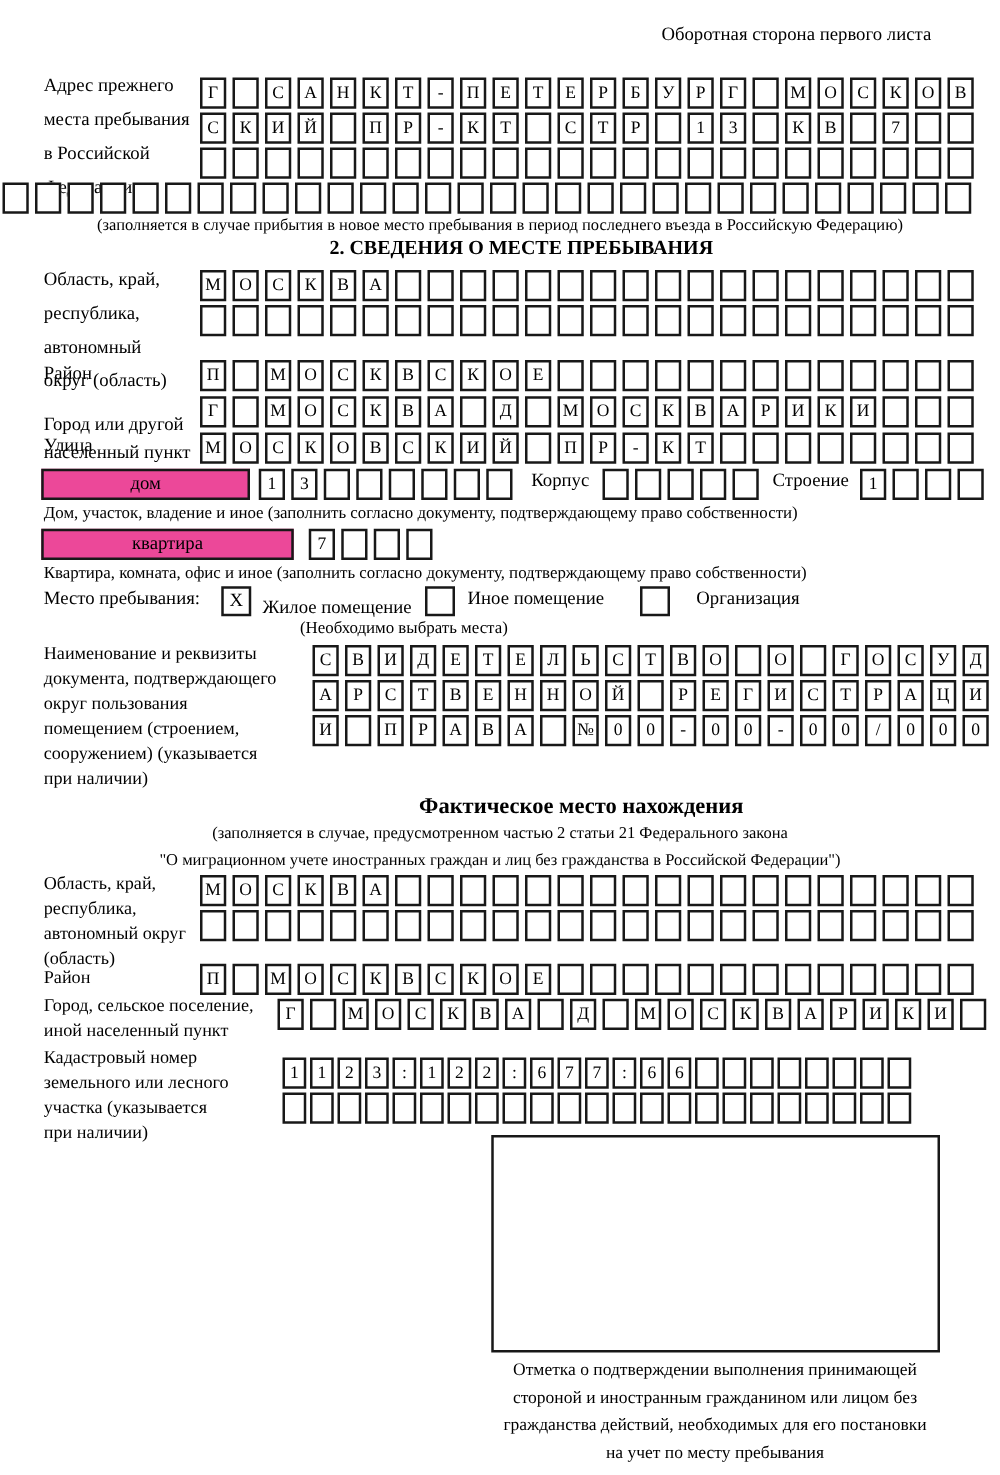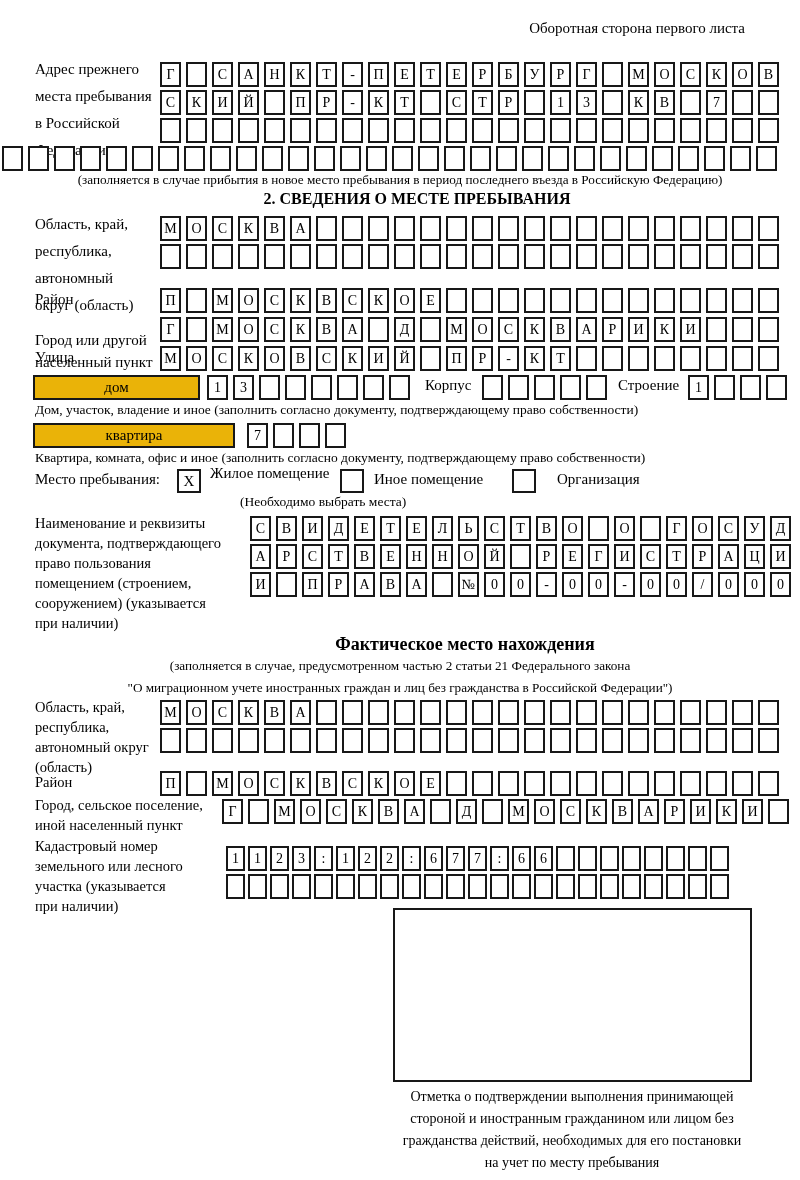--- a/index.html
+++ b/index.html
@@ -12,21 +12,21 @@
   .label.lh20{font-size:14.5px;line-height:20px;}
   .note{font-size:13.2px;width:800px;left:0;text-align:center;}
   .note-left{font-size:13.5px;}
   .title{font-weight:bold;font-size:16px;width:800px;left:0;text-align:center;padding-left:17px;}
   .cells{display:flex;}
   .cell{flex:0 0 auto;width:17px;height:21px;border:2px solid #181818;margin-right:5px;
         display:flex;align-items:center;justify-content:center;
         font-size:14px;line-height:1;background:#fff;}
   .cells.sm .cell{width:15px;margin-right:3px;}
   .fieldbox{height:21px;border:2px solid #181818;display:flex;align-items:center;
-        justify-content:center;font-size:15px;background:#eab308;}
+        justify-content:center;font-size:15px;background:#ec4899;}
   .inline-label{font-size:15px;}
   .checkbox{width:20px;height:20px;border:2px solid #181818;display:flex;align-items:center;
         justify-content:center;font-size:15px;background:#fff;}
   .stamp{border:2px solid #181818;background:#fff;}
   .caption{font-size:14px;line-height:22px;text-align:center;}
 </style>
 </head>
 <body>
 
 <div class="form">
@@ -335,31 +335,31 @@
   <div class="abs cells" style="left:247px;top:423px;">
       <span class="cell">7</span>
       <span class="cell"></span>
       <span class="cell"></span>
       <span class="cell"></span>
     </div>
   <div class="abs note-left" style="left:35px;top:450px;">Квартира, комната, офис и иное (заполнить согласно документу, подтверждающему право собственности)</div>
 
   <div class="abs inline-label" style="left:35px;top:471px;">Место пребывания:</div>
   <div class="abs checkbox" style="left:177px;top:469px;">X</div>
-  <div class="abs inline-label" style="left:210px;top:465px;">Жилое помещение</div>
+  <div class="abs inline-label" style="left:210px;top:478px;">Жилое помещение</div>
   <div class="abs checkbox" style="left:340px;top:469px;"></div>
   <div class="abs inline-label" style="left:374px;top:471px;">Иное помещение</div>
   <div class="abs checkbox" style="left:512px;top:469px;"></div>
   <div class="abs inline-label" style="left:557px;top:471px;">Организация</div>
   <div class="abs note-left" style="left:240px;top:494px;">(Необходимо выбрать места)</div>
 
   <div class="abs label lh20" style="left:35px;top:513px;">
     <div>Наименование и реквизиты</div>
     <div>документа, подтверждающего</div>
-    <div>право пользования</div>
+    <div>округ пользования</div>
     <div>помещением (строением,</div>
     <div>сооружением) (указывается</div>
     <div>при наличии)</div>
   </div>
   <div class="abs cells" style="left:250px;top:516px;">
       <span class="cell">С</span>
       <span class="cell">В</span>
       <span class="cell">И</span>
       <span class="cell">Д</span>
       <span class="cell">Е</span>

